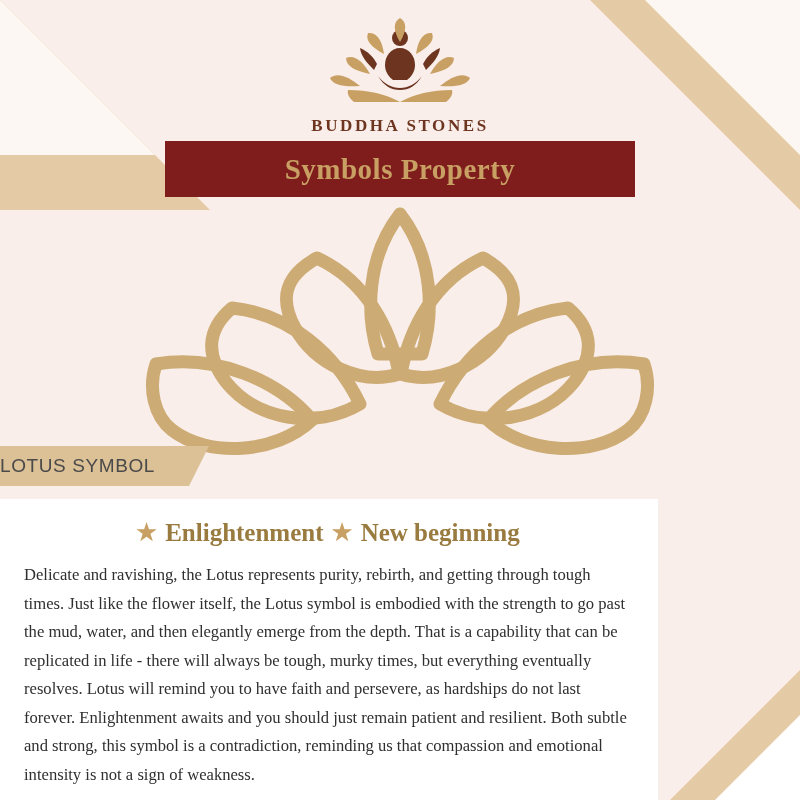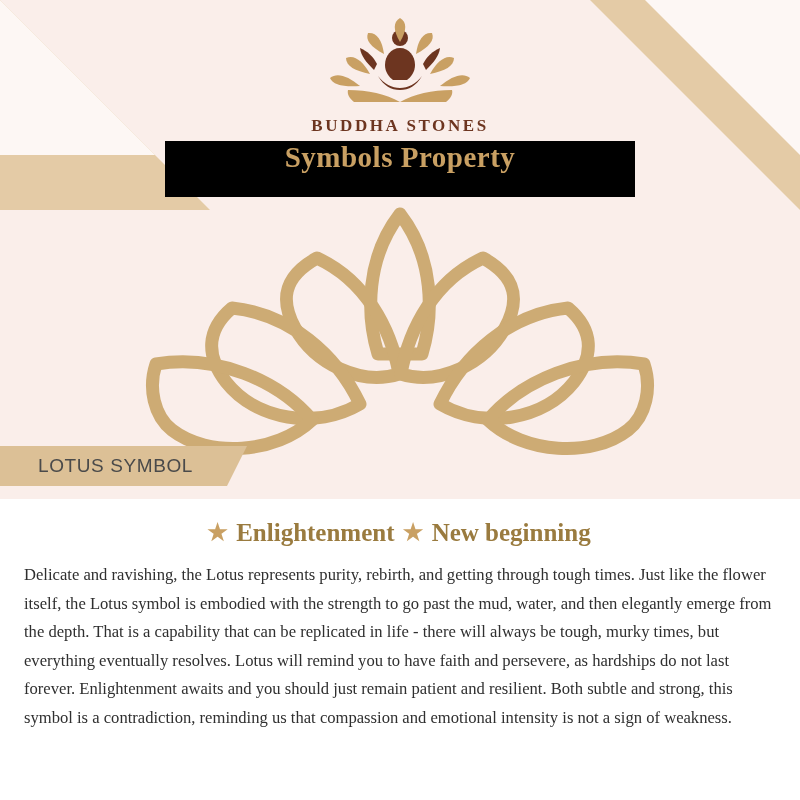--- a/index.html
+++ b/index.html
@@ -109,22 +109,23 @@
     font-family: "Liberation Serif", serif;
   }
 
   
   .title-banner {
     position: absolute;
     top: 141px;
     left: 165px;
     width: 470px;
     height: 56px;
-    background: #000000;
+    background: #7f1d1d;
     display: flex;
+    align-items: center;
     justify-content: center;
   }
   .title-banner .title-text {
     font-family: "Liberation Serif", serif;
     font-weight: bold;
     font-size: 29px;
     color: #c9a063;
     letter-spacing: 0.5px;
   }
 
@@ -138,21 +139,20 @@
 
   
   .tag {
     position: absolute;
     top: 446px;
     left: 0;
     height: 40px;
     background: #dcc096;
     display: flex;
     align-items: center;
-    padding-left: 38px;
     padding-right: 34px;
     color: #4a4a4a;
     font-size: 19px;
     letter-spacing: 0.6px;
   }
   .tag::after {
     content: "";
     position: absolute;
     right: -20px;
     top: 0;
@@ -160,21 +160,21 @@
     border-style: solid;
     border-width: 40px 20px 0 0;
     border-color: #dcc096 transparent transparent transparent;
   }
 
   
   .panel {
     position: absolute;
     top: 499px;
     left: 0;
-    width: 800px;
+    width: 658px;
     height: 301px;
     background: #ffffff;
   }
   .headline {
     margin: 20px 0 0 0;
     text-align: center;
     font-family: "Liberation Serif", serif;
     font-weight: bold;
     font-size: 25px;
     color: #c0a063;

